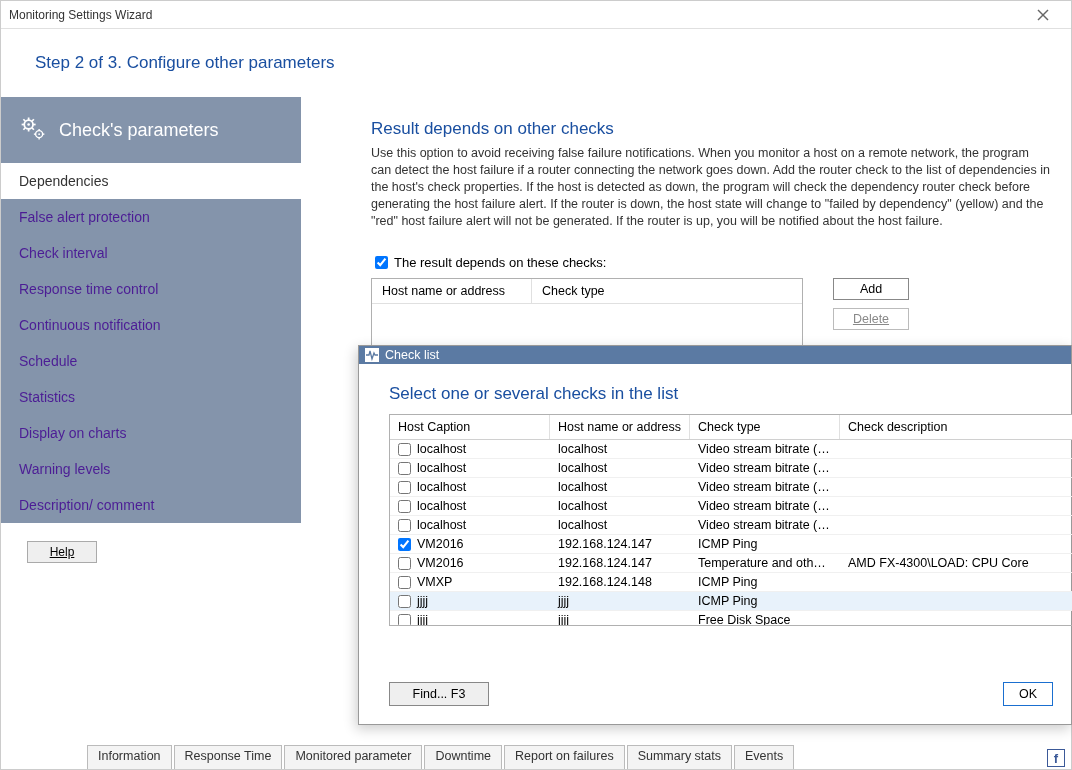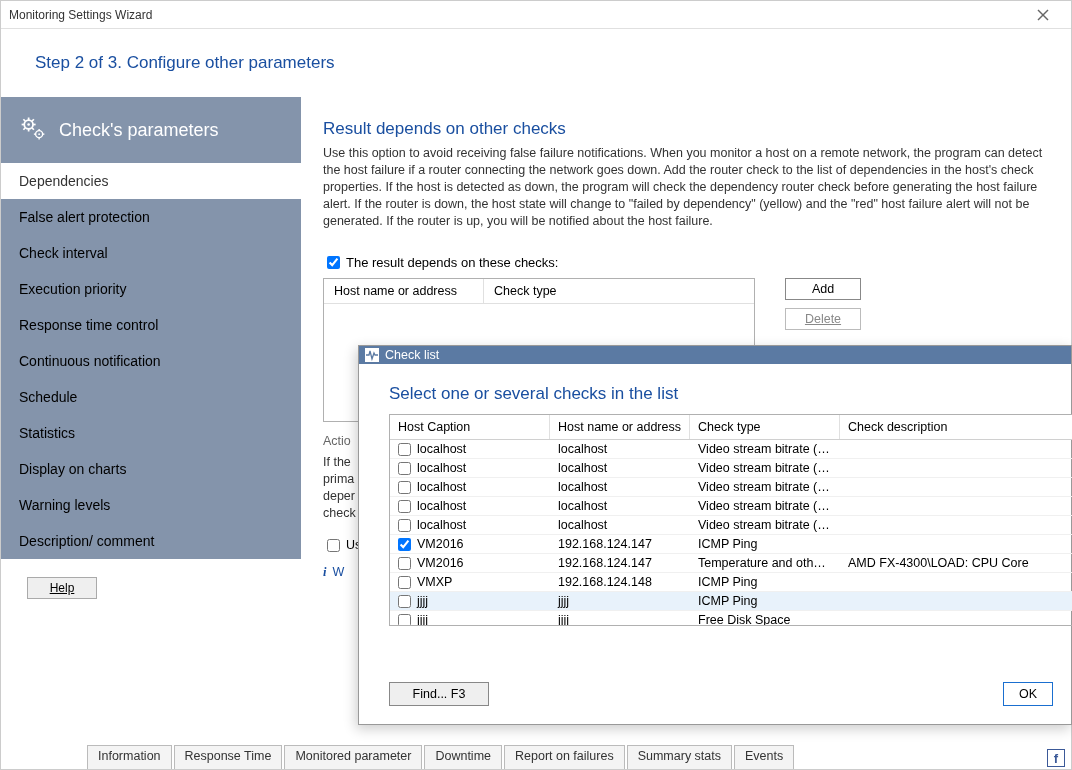--- a/index.html
+++ b/index.html
@@ -3,26 +3,26 @@
 <meta charset="utf-8">
 <style>
   * { box-sizing: border-box; font-family: "Segoe UI", Tahoma, sans-serif; }
   body { margin: 0; background: #fff; width: 1072px; height: 770px; overflow: hidden; position: relative; }
   .window { position: absolute; left: 0; top: 0; width: 1072px; height: 770px; border: 1px solid #ccc; background: #fff; }
   .titlebar { height: 28px; background: #fff; display: flex; align-items: center; padding: 0 8px; border-bottom: 1px solid #e0e0e0; }
   .titlebar-text { font-size: 12px; color: #333; flex: 1; }
   .titlebar-close { width: 40px; height: 28px; display:flex; align-items:center; justify-content:center; color:#666; }
   .titlebar-close svg { width:12px; height:12px; }
   .wizard-step { padding: 24px 4px 24px 34px; font-size: 17px; color: #1a4fa0; }
-  .body { display:flex; position:absolute; top:96px; bottom:0; left:0; right:0; }
+  .body { display:flex; position:absolute; top:96px; bottom:0; left:0; right:0;gap:48px; }
   .sidebar { width: 300px; background:#fff; }
   .sidebar-head { background:#8494ab; color:#fff; height:66px; display:flex; align-items:center; padding-left:18px; font-size:18px; }
   .sidebar-head .gears { margin-right:12px; }
   .sidebar-list { background:#8494ab; }
-  .sidebar-list .item { color:#000000; font-size:14px; padding:10px 18px; cursor:pointer; }
+  .sidebar-list .item { color:#4c1d95; font-size:14px; padding:10px 18px; cursor:pointer; }
   .sidebar-list .item.active { background:#fff; color:#333; }
   .help-btn { margin:18px 0 0 26px; width:70px; height:22px; background:#efefef; border:1px solid #aaa; font-size:12px; text-align:center; line-height:20px; cursor:pointer;text-decoration:underline;}
   .content { flex:1; padding:0 20px 0 22px; position:relative; }
   .section-title { color:#1a4fa0; font-size:17px; margin-top:22px; margin-bottom:6px;}
   .section-desc { font-size:12.5px; color:#333; line-height:1.35; }
   .checkbox-row { margin-top:24px; font-size:13px; display:flex; align-items:center; }
   .checkbox-row input { margin-right:6px; width:13px; height:13px; }
   .dep-table { margin-top:6px; display:flex; align-items:flex-start; }
   .dep-grid { border:1px solid #b0b0b0; width:432px; height:144px; }
   .dep-grid-head { display:flex; background:#fff; border-bottom:1px solid #e0e0e0; }
@@ -108,21 +108,20 @@
                 <line x1="27" y1="23" x2="29" y2="23"></line>
               </g>
           </svg>
         </span>
         <span>Check's parameters</span>
       </div>
       <div class="sidebar-list" id="sidebar-list">
           <div class="item active">Dependencies</div>
           <div class="item">False alert protection</div>
           <div class="item">Check interval</div>
-          <div class="item">Execution priority</div>
           <div class="item">Response time control</div>
           <div class="item">Continuous notification</div>
           <div class="item">Schedule</div>
           <div class="item">Statistics</div>
           <div class="item">Display on charts</div>
           <div class="item">Warning levels</div>
           <div class="item">Description/ comment</div>
         </div>
       <div class="help-btn">Help</div>
     </div>

